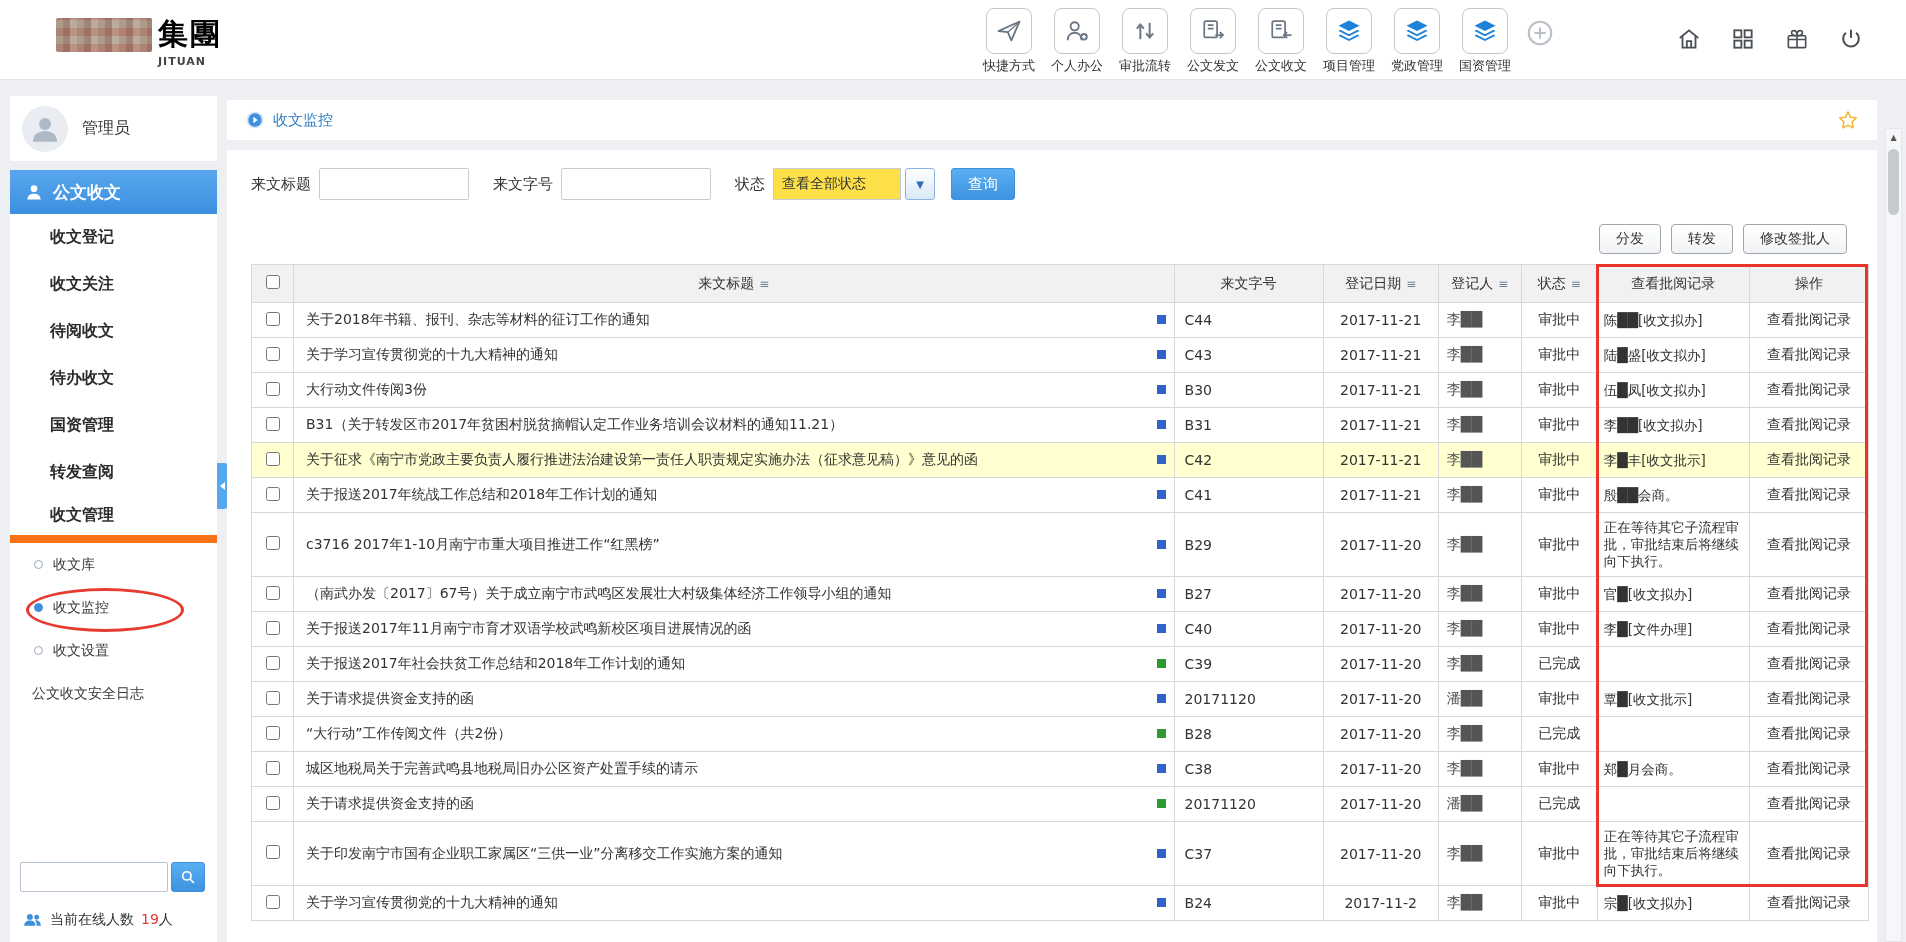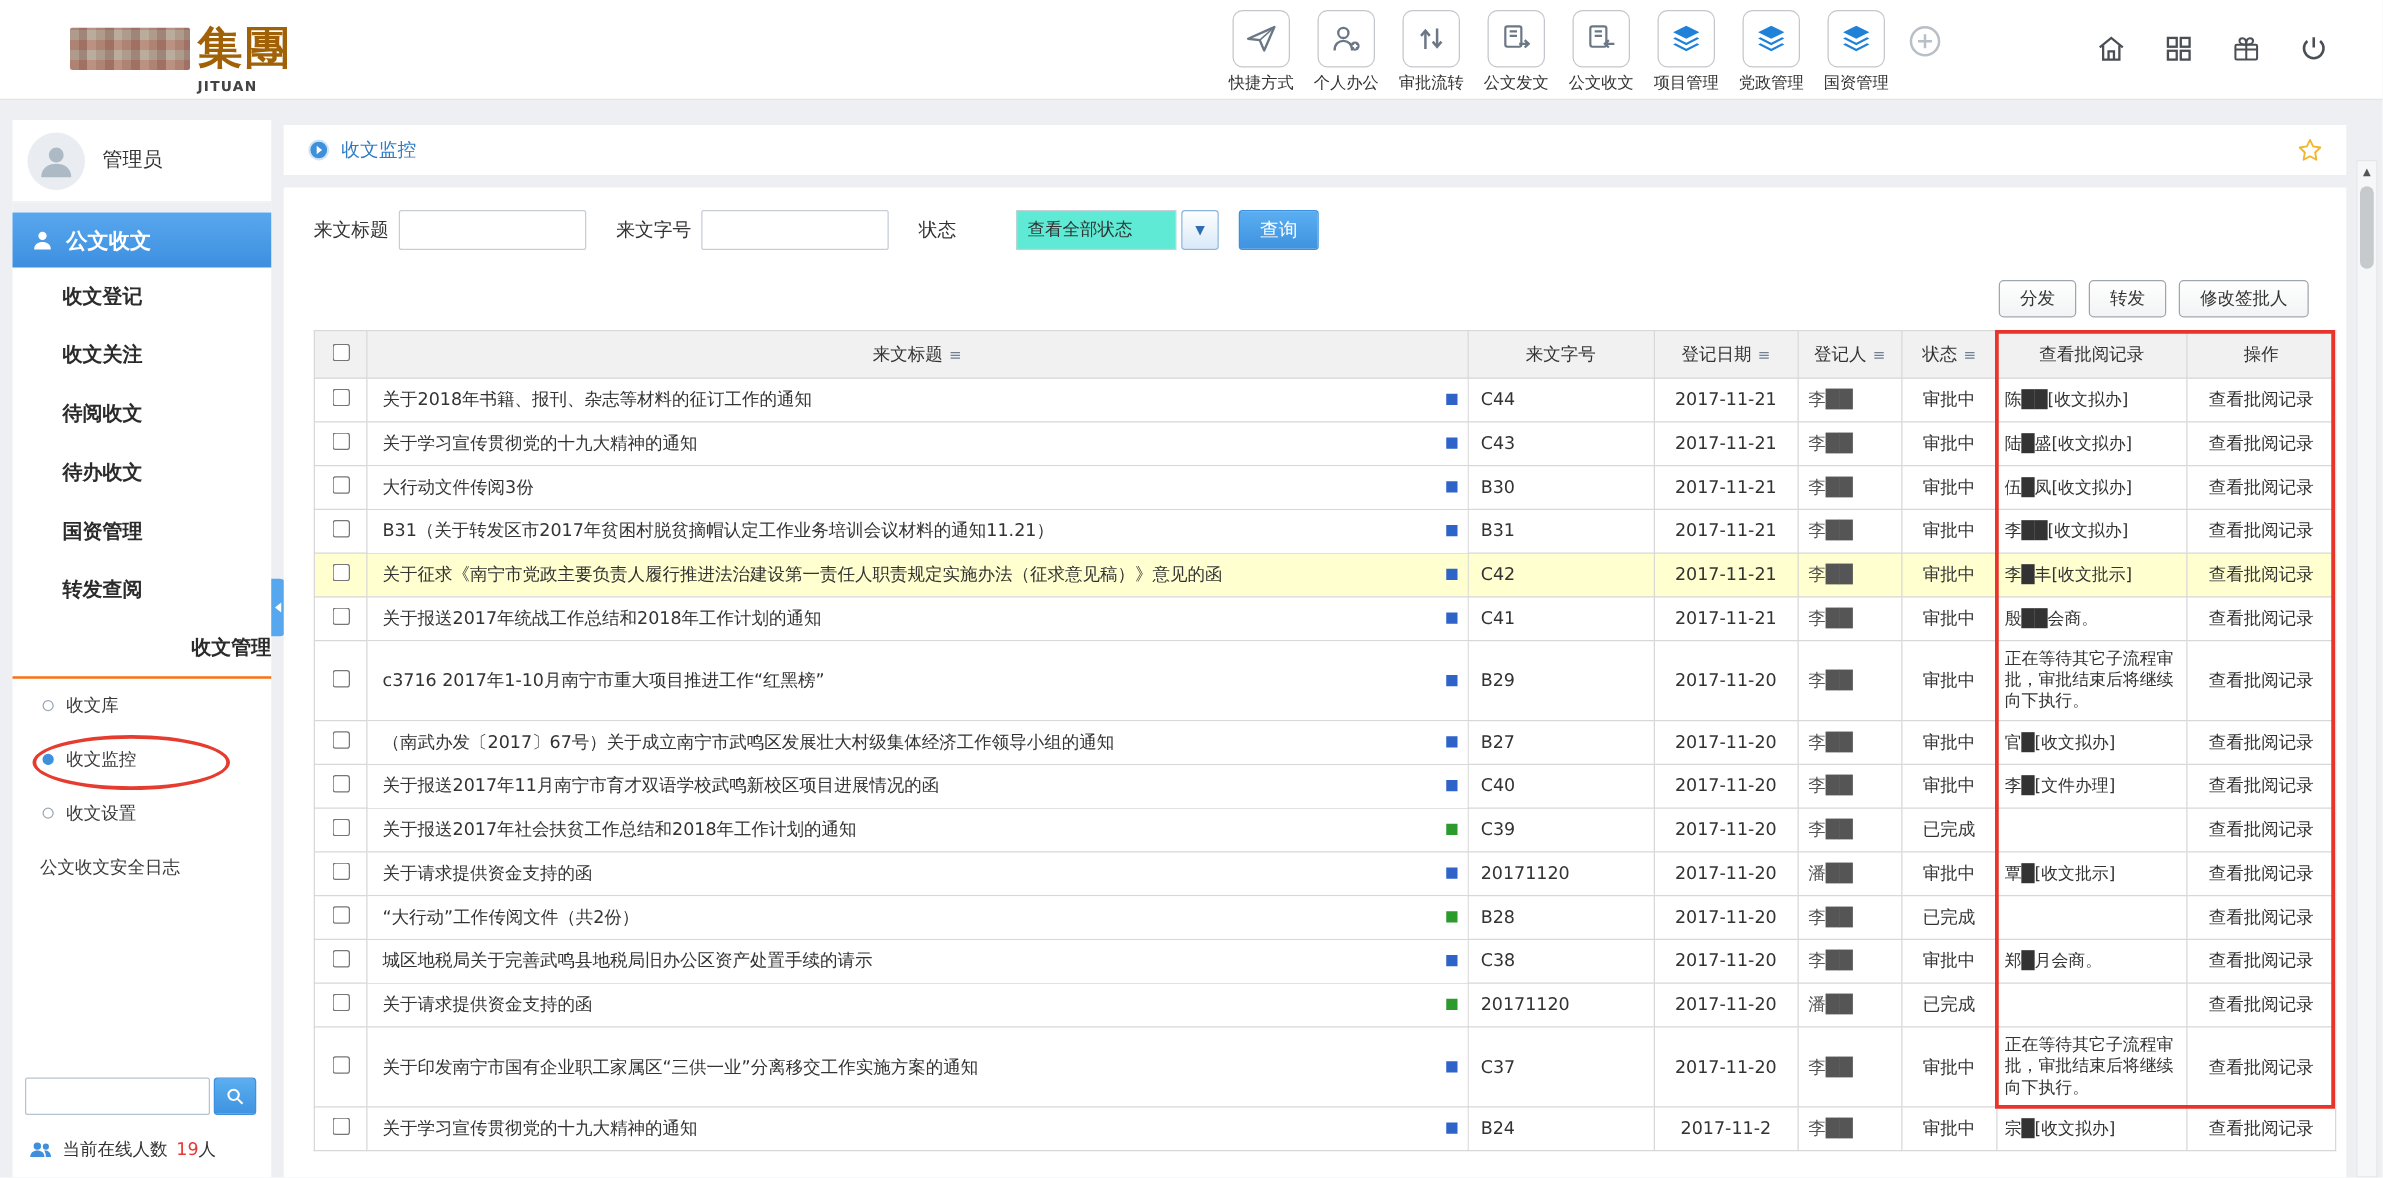--- a/index.html
+++ b/index.html
@@ -7,21 +7,21 @@
   body { font-family:"DejaVu Sans","Liberation Sans",sans-serif; background:#edeff2; color:#333; font-size:14px; }
   .app { position:relative; width:1906px; height:942px; }
 
   
   .topbar { position:absolute; top:0; left:0; width:100%; height:80px; background:#fff; border-bottom:1px solid #e2e4e7; }
   .logo { position:absolute; left:56px; top:14px; width:250px; }
   .logo-line { display:flex; align-items:center; gap:6px; }
   .logo-redact { width:96px; height:34px; border-radius:2px;
      background:repeating-linear-gradient(90deg,#c9b3a0 0 7px,#b89a8a 7px 14px,#d7c6b4 14px 21px),repeating-linear-gradient(0deg,rgba(160,60,50,.35) 0 8px,rgba(120,120,120,.25) 8px 16px);
      background-blend-mode:multiply; }
-  .logo-cn { font-size:36px; font-weight:bold; color:#a16207; letter-spacing:2px; }
+  .logo-cn { font-size:30px; font-weight:bold; color:#000000; letter-spacing:2px; }
   .logo-en { display:block; margin:0 0 0 102px; font-size:11px; color:#444; letter-spacing:1px; font-weight:bold; }
 
   .top-nav { position:absolute; left:975px; top:8px; display:flex; align-items:flex-start; }
   .nav-item { width:68px; text-align:center; cursor:pointer; }
   .nav-icon-box { display:inline-flex; align-items:center; justify-content:center; width:46px; height:46px; border:1px solid #c3c7cc; border-radius:8px; color:#6b7785; background:#fff; }
   .nav-icon-box svg { width:28px; height:28px; }
   .nav-icon-box.accent { color:#1f82d8; border-color:#c3c7cc; }
   .nav-label { display:block; margin-top:3px; font-size:13px; color:#333; white-space:nowrap; }
   .nav-plus { margin:10px 0 0 6px; }
   .nav-plus svg { width:30px; height:30px; }
@@ -33,21 +33,21 @@
   
   .sidebar { position:absolute; left:10px; top:96px; width:207px; height:846px; background:#fff; }
   .user-card { height:66px; display:flex; align-items:center; padding:0 12px; border-bottom:1px solid #eceef0; }
   .avatar { width:46px; height:46px; border-radius:50%; background:#e9edf1; display:flex; align-items:center; justify-content:center; }
   .avatar svg { width:34px; height:34px; }
   .user-name { margin-left:14px; font-size:16px; color:#333; }
   .side-gap { height:8px; background:#edeff2; }
   .section-bar { height:44px; background:linear-gradient(#58a7ee,#3d8fdf); color:#fff; display:flex; align-items:center; padding-left:14px; font-size:17px; font-weight:bold; }
   .section-bar svg { width:20px; height:20px; margin-right:9px; }
   .side-item { height:47px; display:flex; align-items:center; padding-left:40px; font-size:16px; font-weight:bold; color:#2b2b2b; cursor:pointer; }
-  .side-item.active { border-bottom:2px solid #f97316;justify-content:flex-end; }
+  .side-item.active { border-bottom:8px solid #f97316; }
   .sub-item { position:relative; height:43px; display:flex; align-items:center; padding-left:24px; font-size:14px; color:#3a3a3a; cursor:pointer; }
   .sub-item .bullet { width:9px; height:9px; border:1px solid #9aa7b5; border-radius:50%; margin-right:10px; background:#fff; flex:none; }
   .sub-item.selected .bullet { background:#3f8fdb; border-color:#3f8fdb; }
   .sub-item.plain { padding-left:22px; }
   .sub-item.selected::after { content:""; position:absolute; left:16px; top:2px; width:152px; height:38px; border:3px solid #e63c30; border-radius:50%; pointer-events:none; }
   .collapse-tab { position:absolute; right:-12px; top:367px; width:12px; height:46px; background:#57a7ee; border-radius:0 5px 5px 0; cursor:pointer; }
   .collapse-tab::before { content:""; position:absolute; left:3px; top:19px; border-top:4px solid transparent; border-bottom:4px solid transparent; border-right:5px solid #fff; }
   .side-search { position:absolute; left:10px; bottom:50px; display:flex; align-items:center; }
   .side-search input { width:148px; height:30px; border:1px solid #b6c3d0; border-radius:2px; padding:0 6px; font-size:13px; outline:none; }
   .side-search-btn { width:34px; height:30px; margin-left:3px; border:1px solid #3d8fdf; border-radius:3px; background:linear-gradient(#5aaef0,#3f93e0); display:flex; align-items:center; justify-content:center; cursor:pointer; }
@@ -61,21 +61,21 @@
   .crumb-icon { display:inline-flex; margin-right:8px; }
   .crumb-icon svg { width:20px; height:20px; }
   .crumb-text { color:#2f7cc4; font-size:15px; }
   .star { margin-left:auto; display:inline-flex; cursor:pointer; }
   .star svg { width:22px; height:22px; }
 
   .content { position:absolute; left:227px; top:150px; width:1650px; height:792px; background:#fff; overflow:hidden; }
   .filter-row { display:flex; align-items:center; padding:18px 0 0 24px; }
   .filter-label { font-size:15px; color:#333; margin:0 8px 0 0; }
   .filter-input { width:150px; height:32px; border:1px solid #c6cdd4; border-radius:2px; padding:0 8px; font-size:14px; outline:none; margin-right:24px; }
-  .select-box { width:128px; height:32px; border:1px solid #c6cdd4; display:flex; align-items:center; padding-left:8px; font-size:14px; color:#333; background:#5eead4; cursor:pointer;margin-left:40px; }
+  .select-box { width:128px; height:32px; border:1px solid #c6cdd4; display:flex; align-items:center; padding-left:8px; font-size:14px; color:#333; background:#fde047; cursor:pointer; }
   .select-arrow { width:30px; height:32px; margin-left:4px; border:1px solid #8ab4dd; border-radius:3px; background:linear-gradient(#fefefe,#d9e9f8); color:#2d6db5; font-size:10px; display:flex; align-items:center; justify-content:center; cursor:pointer; }
   .query-btn { margin-left:16px; width:64px; height:32px; border:1px solid #3d8fdf; border-radius:3px; background:linear-gradient(#5aaef0,#3f93e0); color:#fff; font-size:15px; cursor:pointer; }
 
   .actions-row { display:flex; justify-content:flex-end; gap:10px; margin:24px 30px 10px 0; }
   .action-btn { height:30px; padding:0 16px; border:1px solid #9fa6ad; border-radius:4px; background:linear-gradient(#ffffff,#f2f3f4); font-size:14px; color:#333; cursor:pointer; }
 
   .table-wrap { position:relative; margin:0 0 0 24px; width:1618px; }
   table { border-collapse:collapse; table-layout:fixed; width:1618px; font-size:14px; }
   th, td { border:1px solid #d8d8d8; }
   th { background:#f1f1f1; height:38px; font-weight:normal; color:#333; text-align:center; cursor:pointer; }

